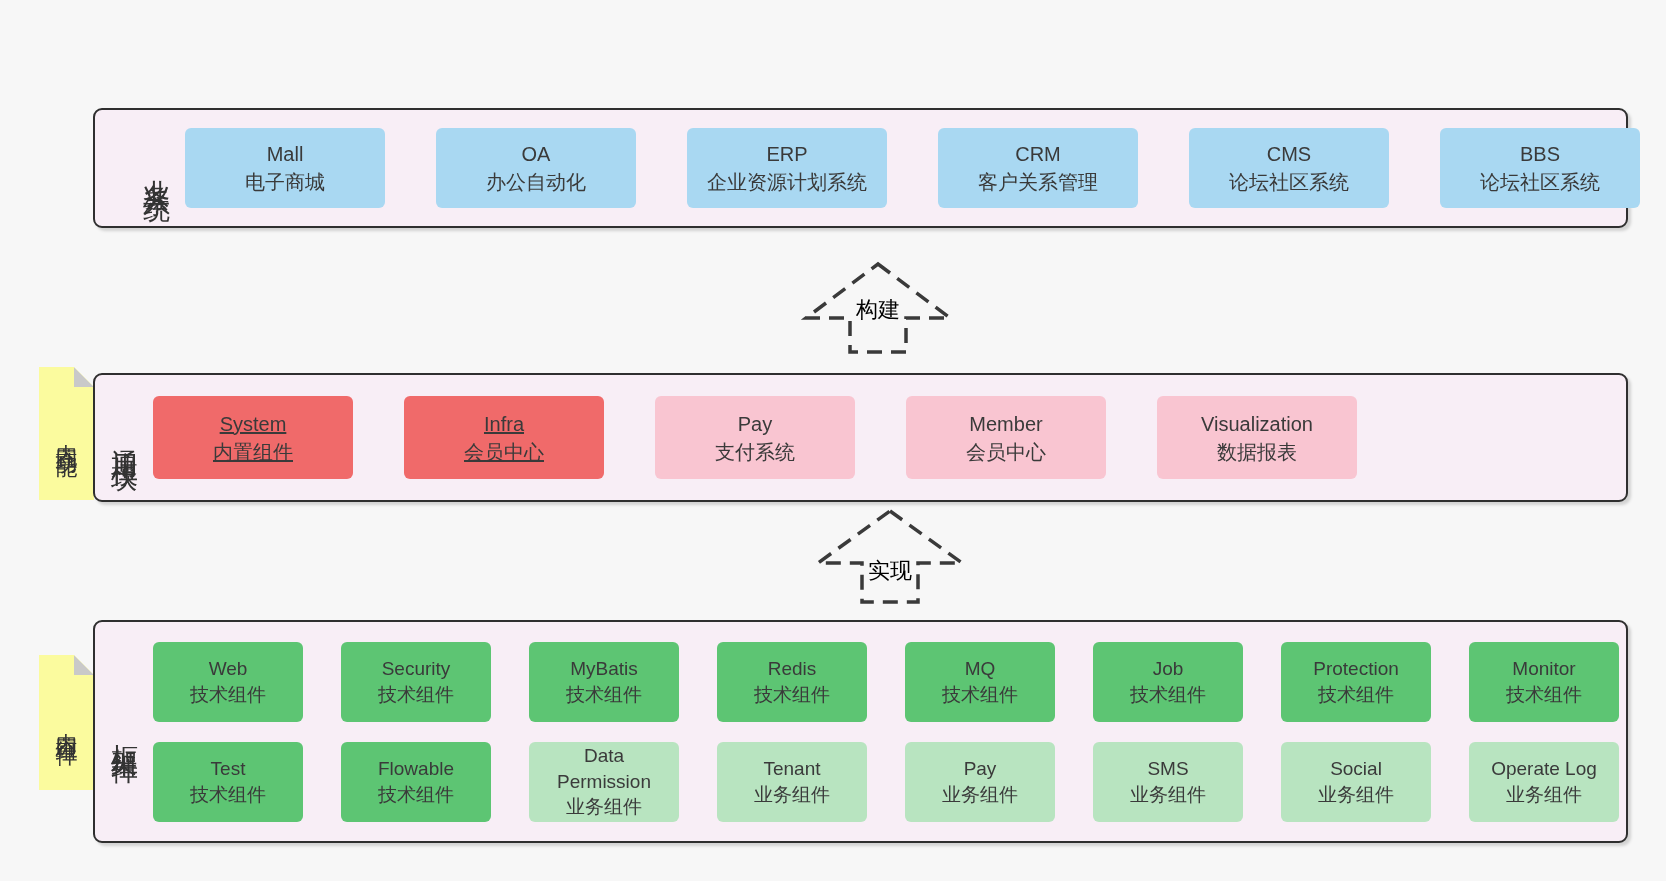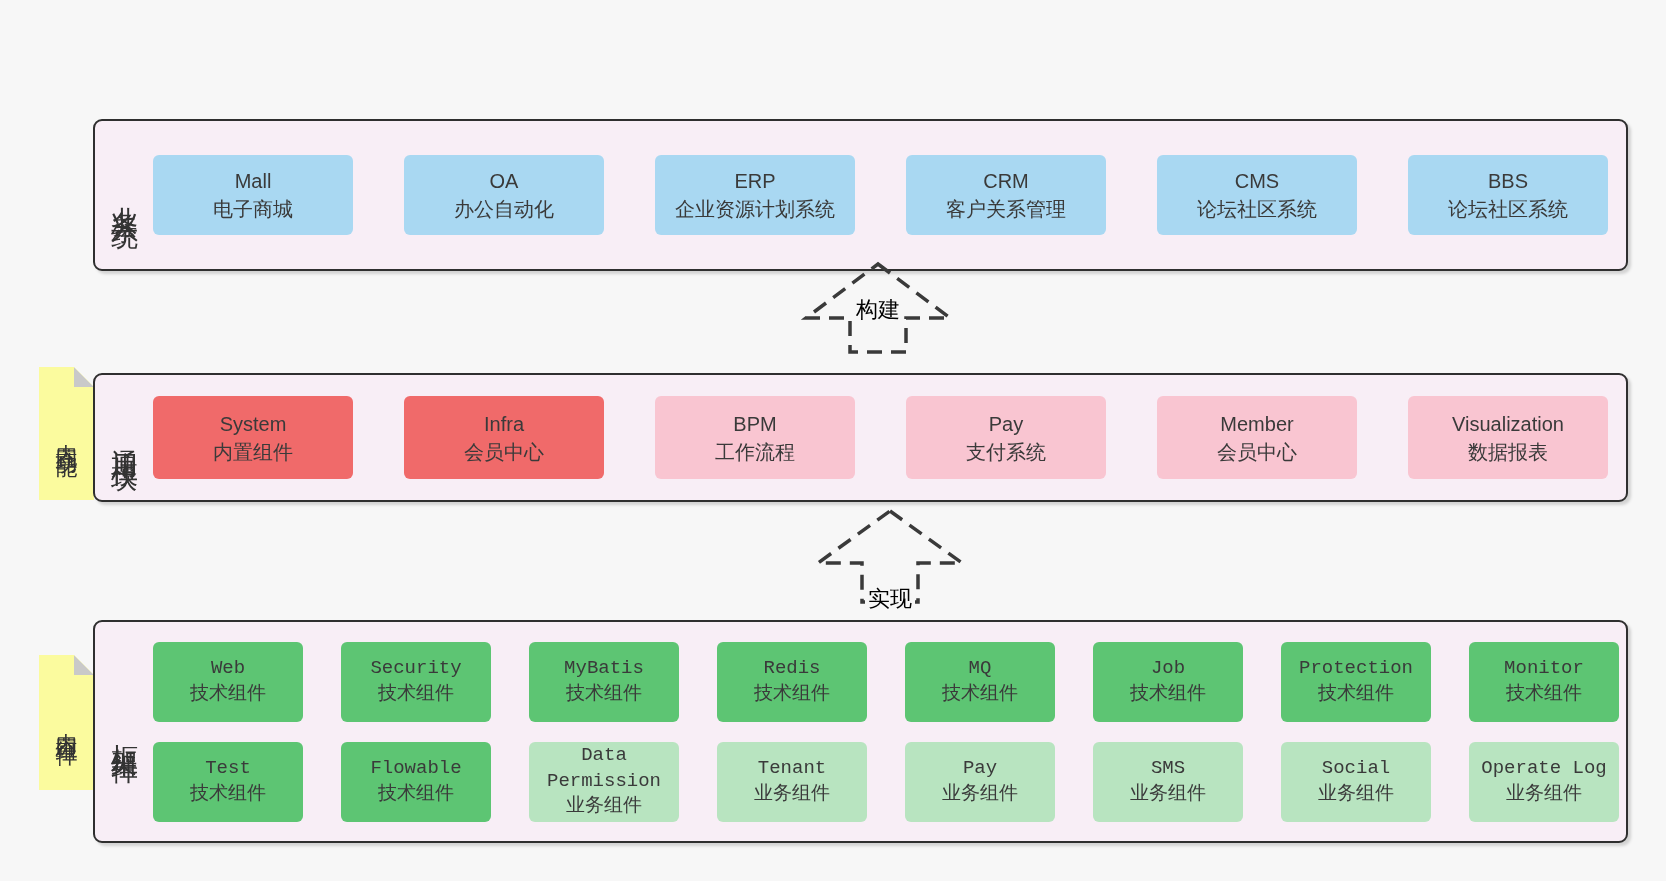--- a/index.html
+++ b/index.html
@@ -15,48 +15,48 @@
   
   .panel {
     position:absolute; left:93px; width:1535px;
     background:#f8eef6;
     border:2px solid #2f2f2f;
     border-radius:9px;
     box-shadow:3px 3px 3px rgba(0,0,0,0.15);
     box-sizing:border-box;
     display:flex; align-items:center;
   }
-  #panel-business   { top:119px; height:152px; }
+  #panel-business   { top:108px; height:120px;padding-left:32px; }
   #panel-modules    { top:373px; height:129px; }
   #panel-components { top:620px; height:223px; }
 
   .label-col { flex:0 0 58px; display:flex; justify-content:center; align-items:center; }
   .panel-label {
     writing-mode:vertical-rl; text-orientation:upright;
     font-size:27px; letter-spacing:5px; line-height:1; color:#333;
   }
 
   .boxes { flex:1; display:flex; gap:51px; align-items:center; }
   .rows  { flex:1; display:flex; flex-direction:column; gap:20px; }
-  .rows .boxes { gap:38px;font-family:Liberation Mono, monospace; }
+  .rows .boxes { gap:38px; }
 
   
   .box {
     box-sizing:border-box;
     width:200px; height:80px;
     border-radius:6px;
     display:flex; flex-direction:column; justify-content:center; align-items:center;
     text-align:center; font-size:20px; line-height:1.4; color:#3a3a3a;
     padding:2px 6px;
   }
   #panel-modules .box { height:83px; }
   .rows .box { width:150px; font-size:19px; line-height:1.35; }
 
   .box.blue       { background:#a9d8f2; }
-  .box.red        { background:#f06a6a; }
+  .box.red        { background:#f06a6a;text-decoration:underline; }
   .box.pink       { background:#f9c5d1; }
   .box.green      { background:#5dc573; }
   .box.lightgreen { background:#b8e4c0; }
 
   
   .note {
     position:absolute; width:55px;
     background:#fbfb9e;
     clip-path:polygon(0 0, calc(100% - 20px) 0, 100% 20px, 100% 100%, 0 100%);
     display:flex; justify-content:center; align-items:center;
@@ -138,42 +138,38 @@
     <div class="boxes">
       <div class="box red">
         <span>System</span>
         <span>内置组件</span>
       </div>
       <div class="box red">
         <span>Infra</span>
         <span>会员中心</span>
       </div>
       <div class="box pink">
-        <span>BPM</span>
-        <span>工作流程</span>
-      </div>
-      <div class="box pink">
         <span>Pay</span>
         <span>支付系统</span>
       </div>
       <div class="box pink">
         <span>Member</span>
         <span>会员中心</span>
       </div>
       <div class="box pink">
         <span>Visualization</span>
         <span>数据报表</span>
       </div>
     </div>
   </div>
 
   <svg class="arrow" style="left:810px; top:506px;" width="160" height="100" viewBox="0 0 160 100">
     <path d="M80 5 L152 57 L108 57 L108 96 L52 96 L52 57 L8 57 Z"></path>
   </svg>
-  <div class="arrow-label" style="left:890px; top:555px;margin-top:28px;">实现</div>
+  <div class="arrow-label" style="left:890px; top:555px;">实现</div>
 
   <div class="note" id="note-components">
     <span class="note-fold"></span>
     <span class="note-text">内置组件</span>
   </div>
   <div class="panel" id="panel-components">
     <div class="label-col">
       <div class="panel-label">框架组件</div>
     </div>
     <div class="rows">

